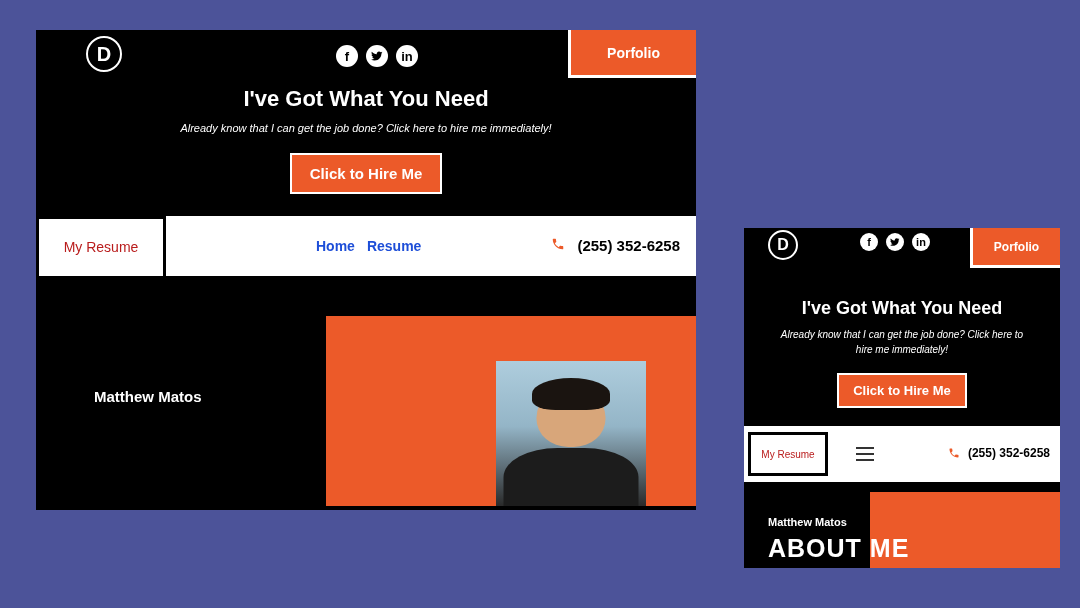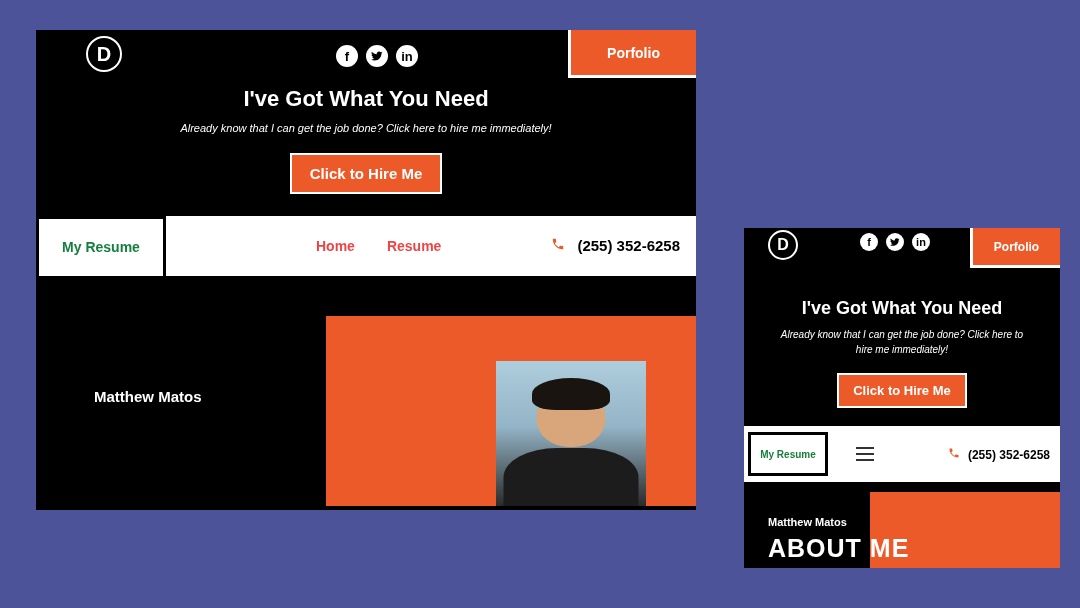--- a/index.html
+++ b/index.html
@@ -94,35 +94,35 @@
   .mobile .hire-btn { padding: 8px 14px; font-size: 13px; }
   
   .navbar {
     background: #fff;
     display: flex;
     align-items: center;
   }
   .desktop .navbar { height: 60px; }
   .mobile .navbar { height: 56px; }
   .resume-tab {
-    color: #15803d;
-    font-weight: 700;
+    color: #b91c1c;
+    font-weight: 400;
     border-top: 3px solid #000;
     border-right: 3px solid #000;
     border-left: 3px solid #000;
     display: flex; align-items: center; justify-content: center;
     height: 100%;
   }
   .desktop .resume-tab { width: 130px; font-size: 14px; margin-right: 150px; }
   .mobile .resume-tab { width: 80px; font-size: 10px; margin-left: 4px; margin-right: 28px; border: 3px solid #000; height: 44px; }
-  .navlinks { display: flex; gap: 32px; font-size: 14px; font-weight: 600; color: #ef4444; }
+  .navlinks { display: flex; gap: 12px; font-size: 14px; font-weight: 600; color: #1d4ed8; }
   .navlinks span { cursor: pointer; }
   .hamburger { display: flex; flex-direction: column; gap: 4px; cursor: pointer; }
   .hamburger span { width: 18px; height: 2px; background: #333; }
-  .phone { margin-left: auto; display: flex; align-items: flex-end; gap: 12px; padding-right: 16px; }
+  .phone { margin-left: auto; display: flex; align-items: flex-start; gap: 12px; padding-right: 16px; }
   .mobile .phone { gap: 8px; padding-right: 10px; }
   .phone-ico { color: #ec5a29; font-size: 14px; }
   .phone-num { font-weight: 700; color: #000; }
   .desktop .phone-num { font-size: 15px; }
   .mobile .phone-num { font-size: 12px; }
   
   .about { position: relative; color: #fff; }
   .desktop .about { height: 230px; }
   .mobile .about { height: 120px; }
   .orange-block {

